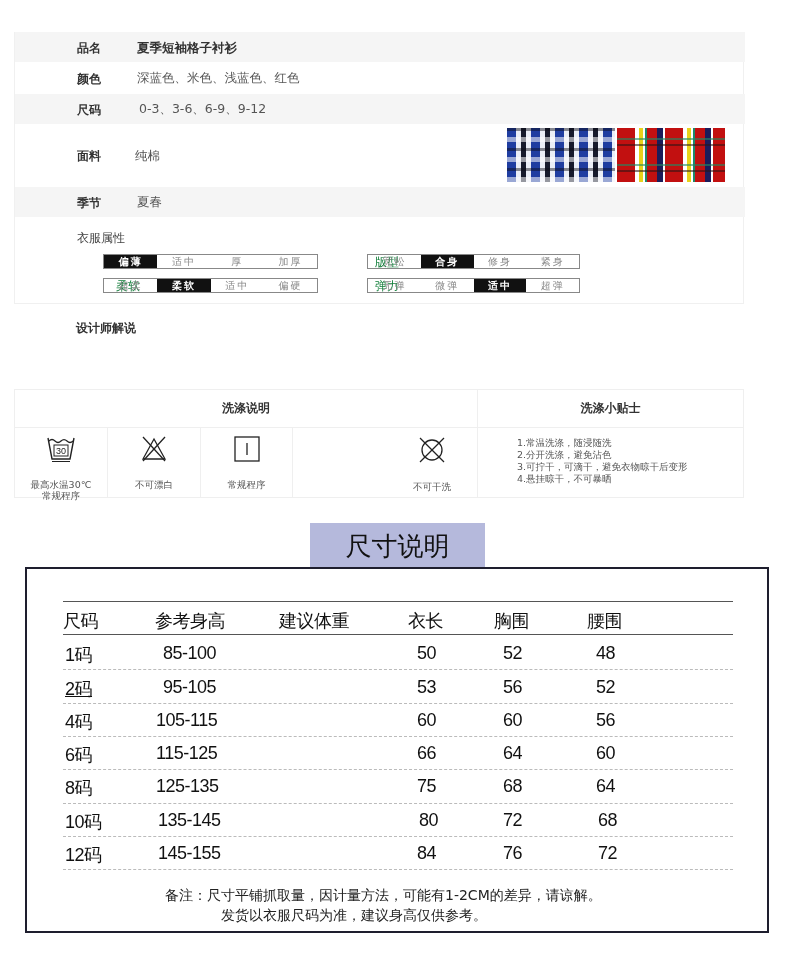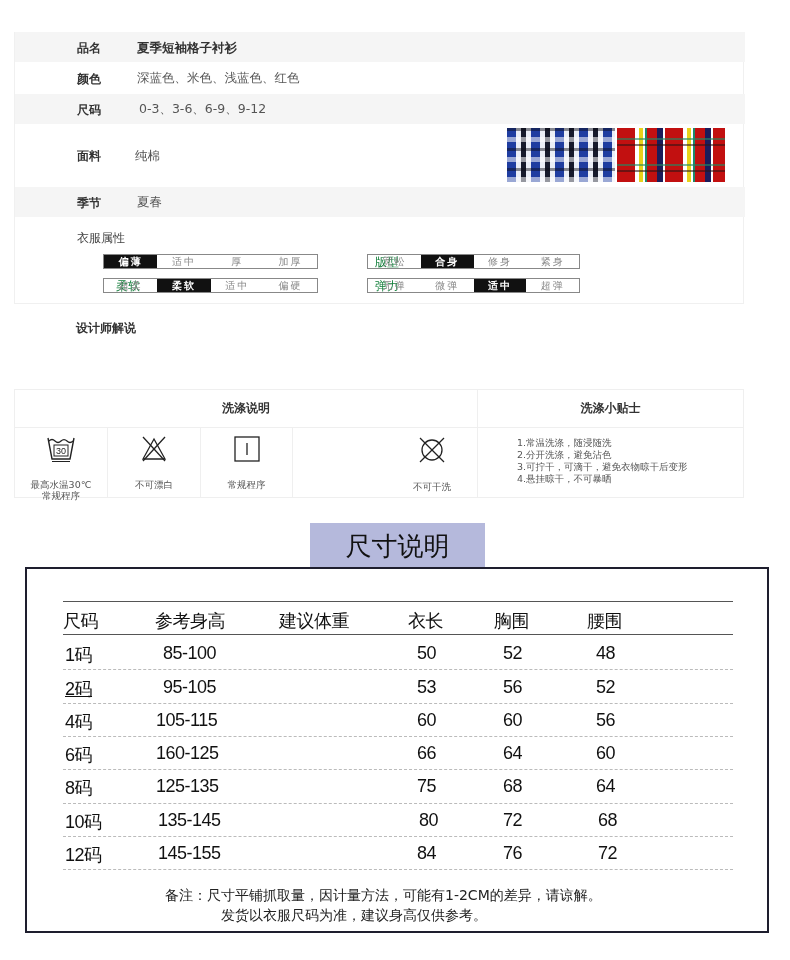--- a/index.html
+++ b/index.html
@@ -213,21 +213,21 @@
       <span class="cell" style="left:2px;top:109px;">4码</span>
       <span class="cell" style="left:93px;top:109px;">105-115</span>
       <span class="cell" style="left:354px;top:109px;">60</span>
       <span class="cell" style="left:440px;top:109px;">60</span>
       <span class="cell" style="left:533px;top:109px;">56</span>
     </div>
     <div class="dline" style="top:135px;"></div>
 
     <div>
       <span class="cell" style="left:2px;top:142px;">6码</span>
-      <span class="cell" style="left:93px;top:142px;">160-125</span>
+      <span class="cell" style="left:93px;top:142px;">115-125</span>
       <span class="cell" style="left:354px;top:142px;">66</span>
       <span class="cell" style="left:440px;top:142px;">64</span>
       <span class="cell" style="left:533px;top:142px;">60</span>
     </div>
     <div class="dline" style="top:168px;"></div>
 
     <div>
       <span class="cell" style="left:2px;top:175px;">8码</span>
       <span class="cell" style="left:93px;top:175px;">125-135</span>
       <span class="cell" style="left:354px;top:175px;">75</span>

